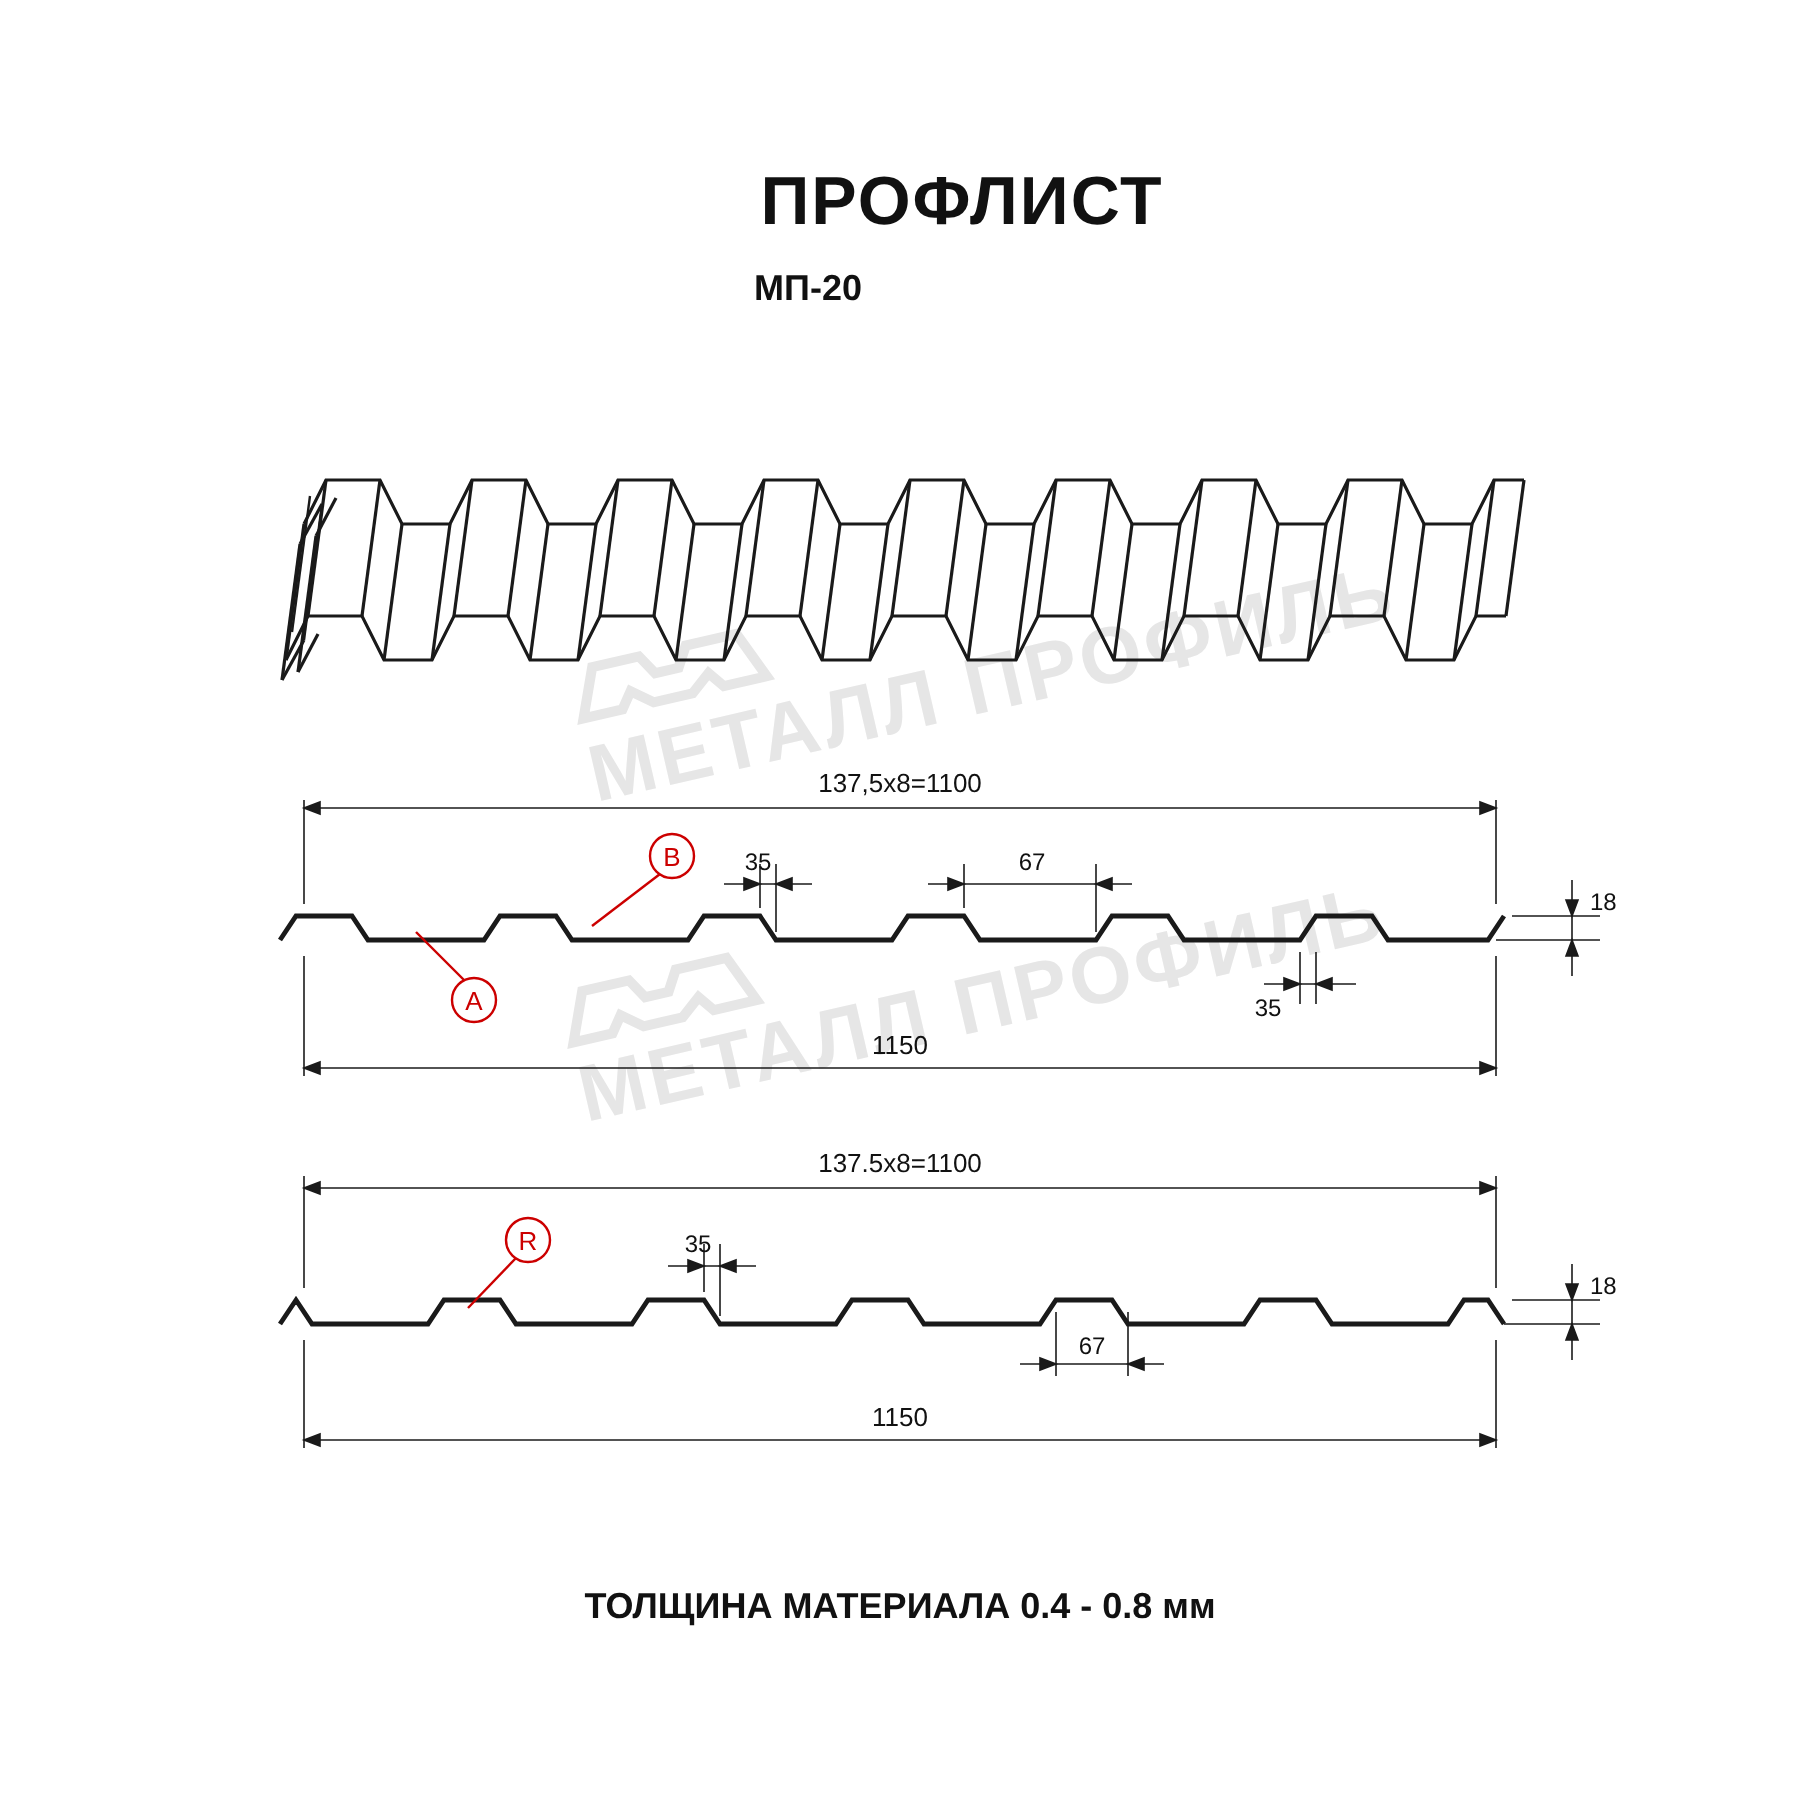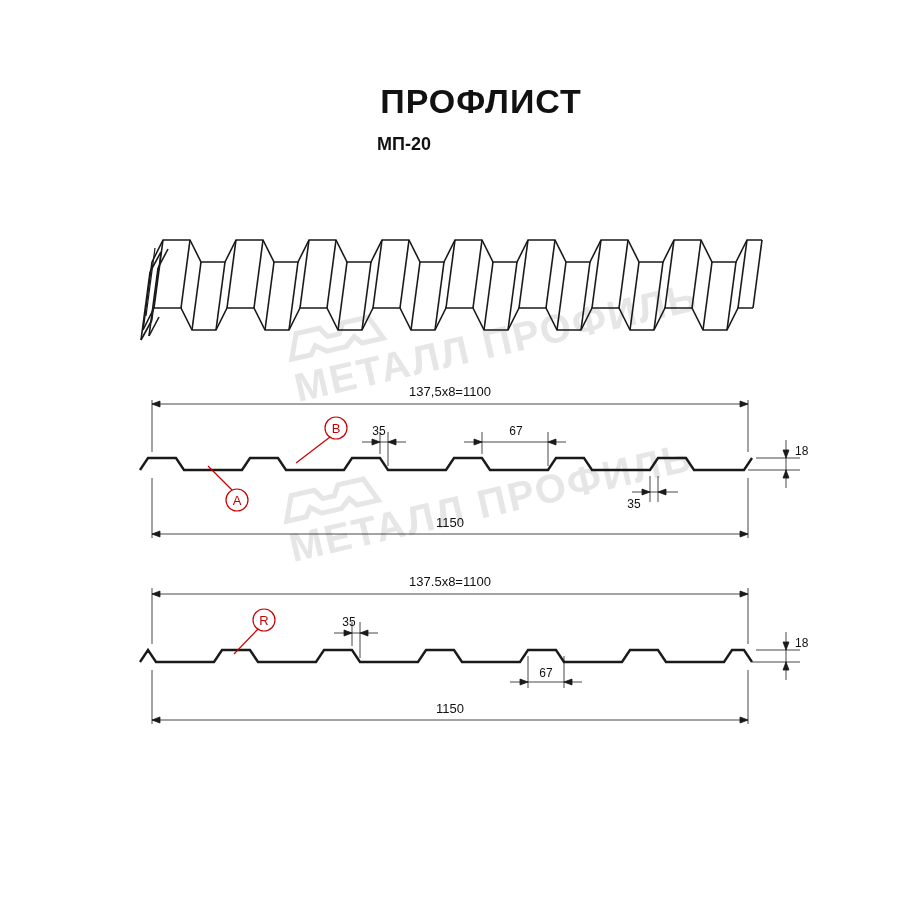--- a/index.html
+++ b/index.html
@@ -269,14 +269,15 @@
     <text class="mark-text" x="264" y="625" text-anchor="middle">R</text>
 
     <text class="dim-text" x="450" y="586" text-anchor="middle">137.5x8=1100</text>
     <text class="dim-text" x="450" y="713" text-anchor="middle">1150</text>
     <text class="dim-text-sm" x="349" y="626" text-anchor="middle">35</text>
     <text class="dim-text-sm" x="546" y="677" text-anchor="middle">67</text>
     <text class="dim-text-sm" x="795" y="647">18</text>
 
   </svg>
 
+  <div class="footer-note">ТОЛЩИНА МАТЕРИАЛА 0.4 - 0.8 мм</div>
 
 </div>
 
 </body></html>

